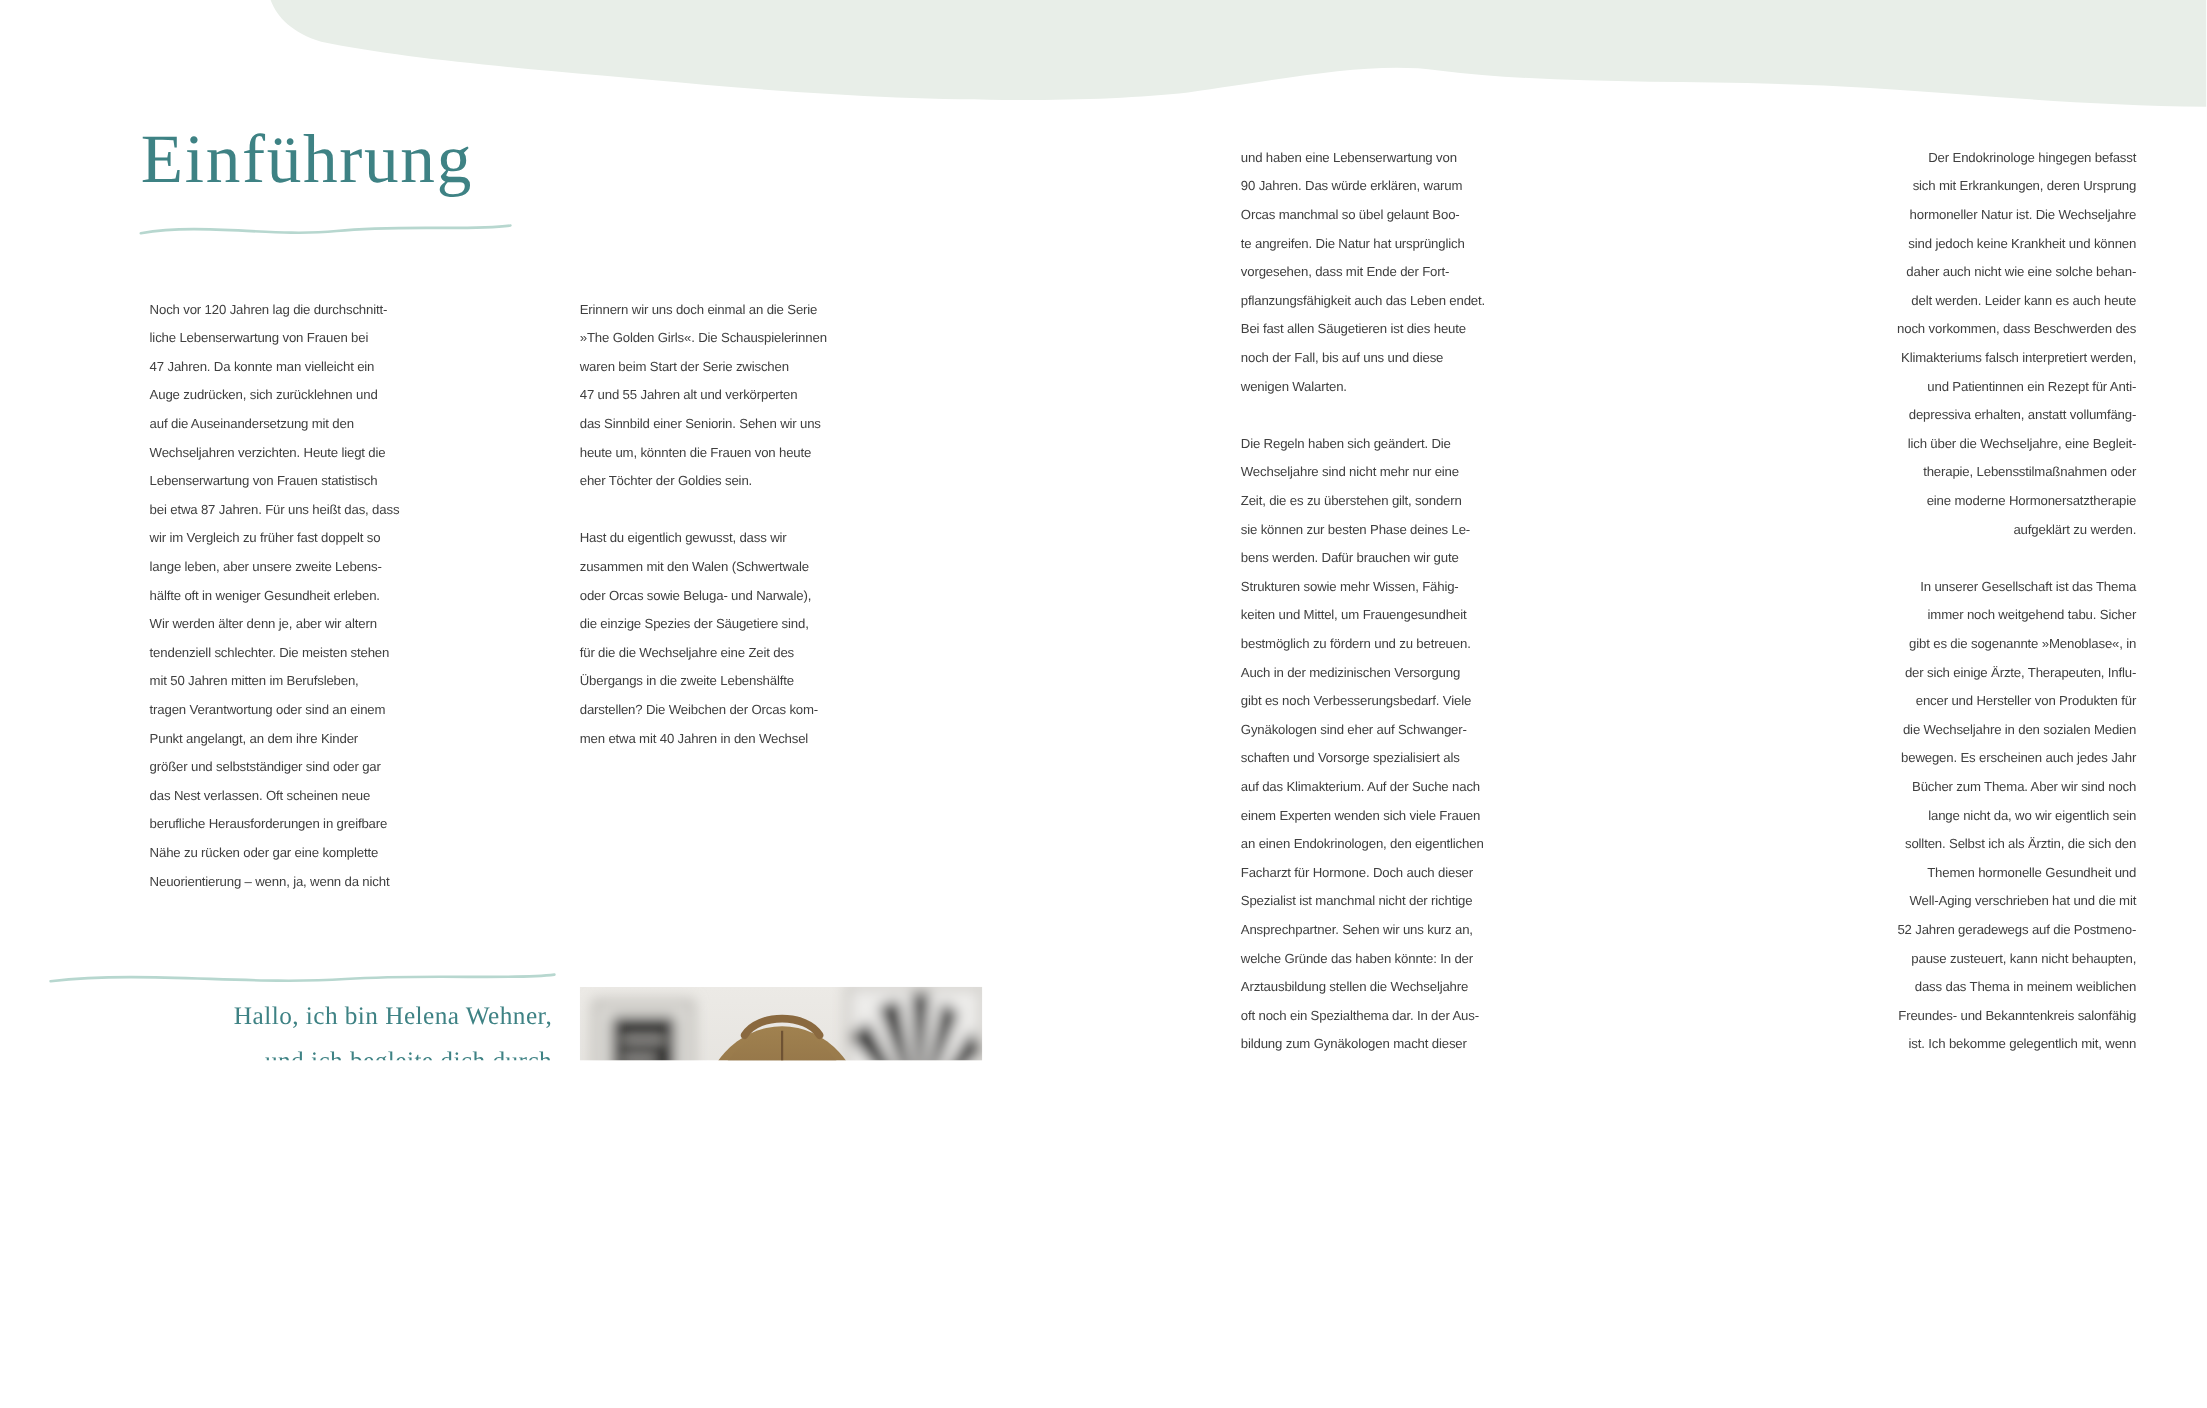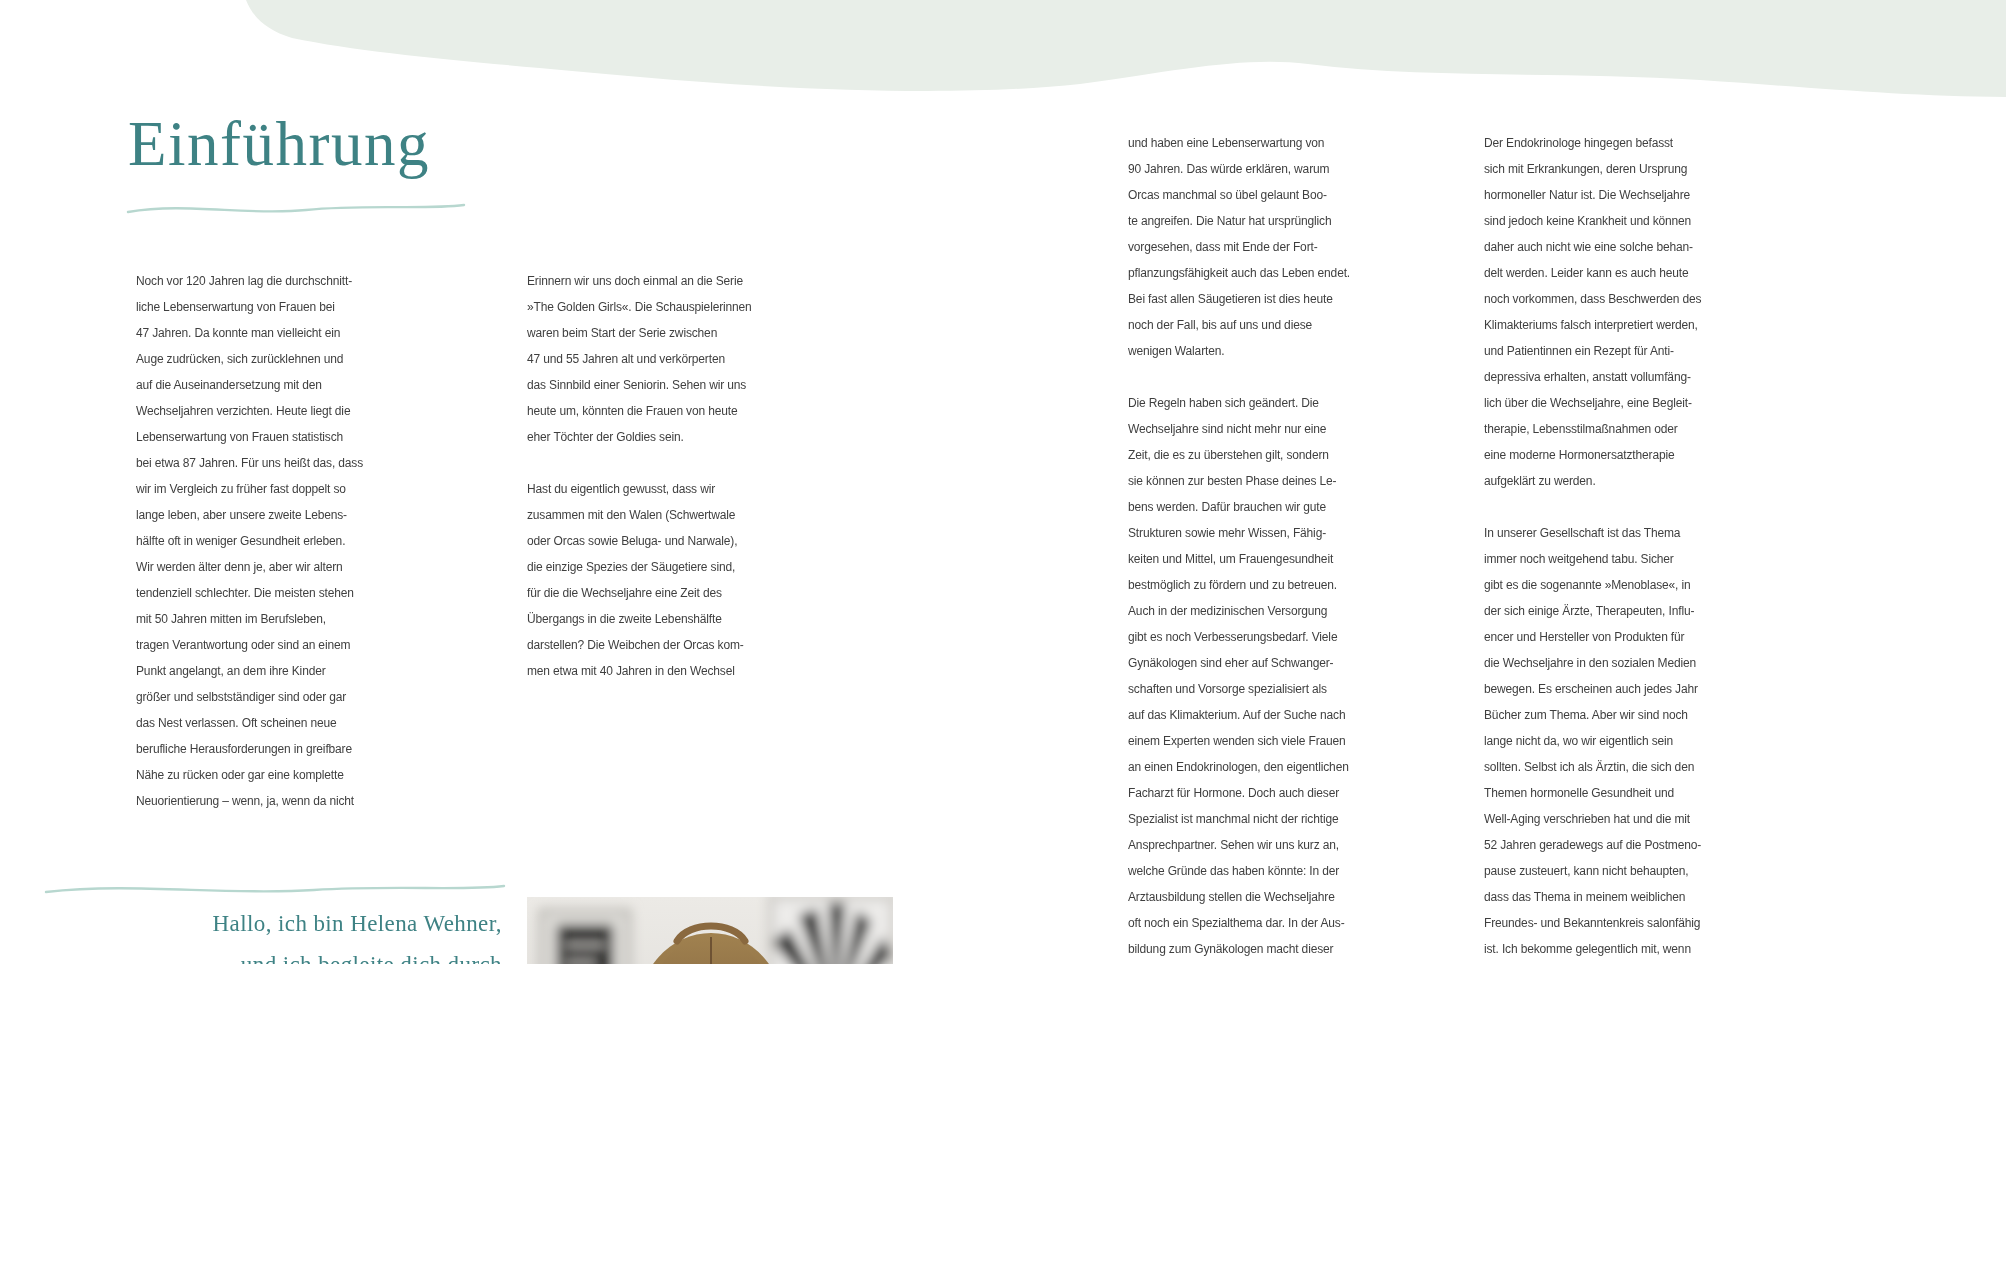--- a/index.html
+++ b/index.html
@@ -247,21 +247,21 @@
 bildung zum Gynäkologen macht dieser
 viel praktische Arbeit, denn die Gynäko-
 logie ist geschichtlich ein Teil der Chirurgie
 und erst seit kurzem eine eigenständige
 Disziplin. So verbringt der angehende
 Frauenarzt seine Zeit mit Eingriffen wie
 Kaiserschnitten, denn diese gehören zum
 Pflichtbereich, den er absolvieren muss.</p>
     </div>
 
-    <div class="bodycol" style="left:1484px;top:130px;">
+    <div class="bodycol" style="left:1546px;top:130px;text-align:right;">
       <p>Der Endokrinologe hingegen befasst
 sich mit Erkrankungen, deren Ursprung
 hormoneller Natur ist. Die Wechseljahre
 sind jedoch keine Krankheit und können
 daher auch nicht wie eine solche behan-
 delt werden. Leider kann es auch heute
 noch vorkommen, dass Beschwerden des
 Klimakteriums falsch interpretiert werden,
 und Patientinnen ein Rezept für Anti-
 depressiva erhalten, anstatt vollumfäng-

